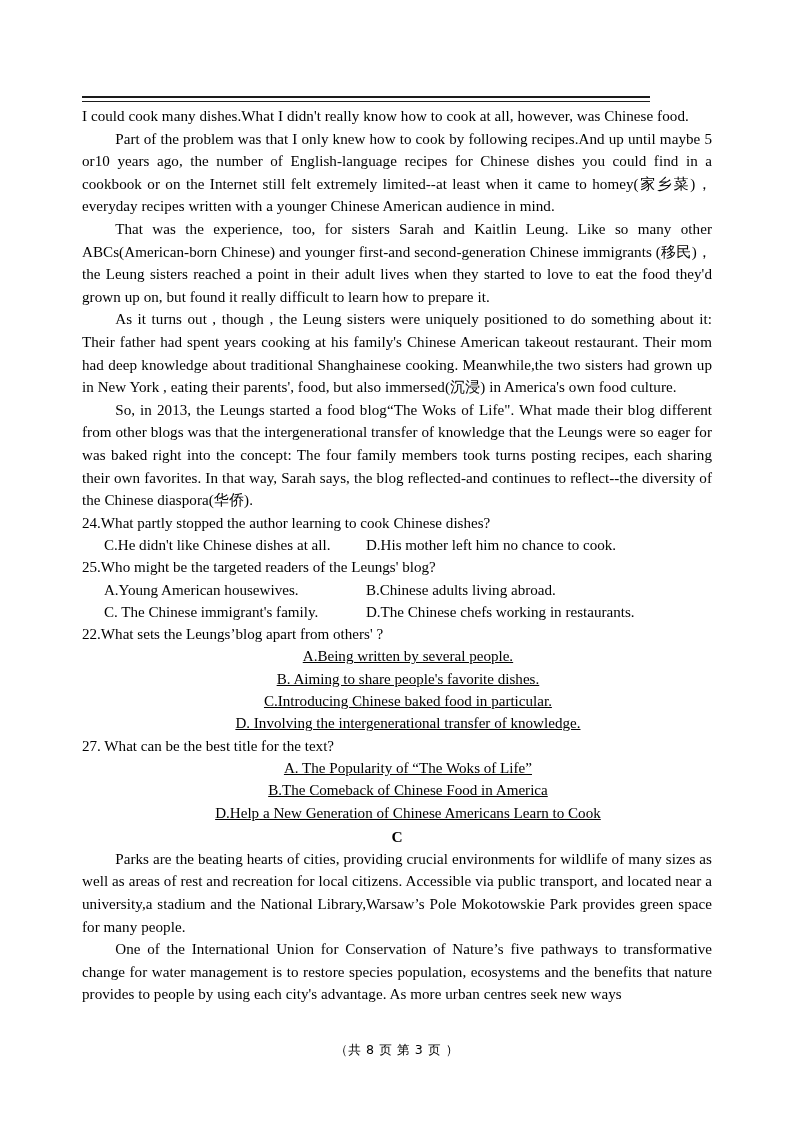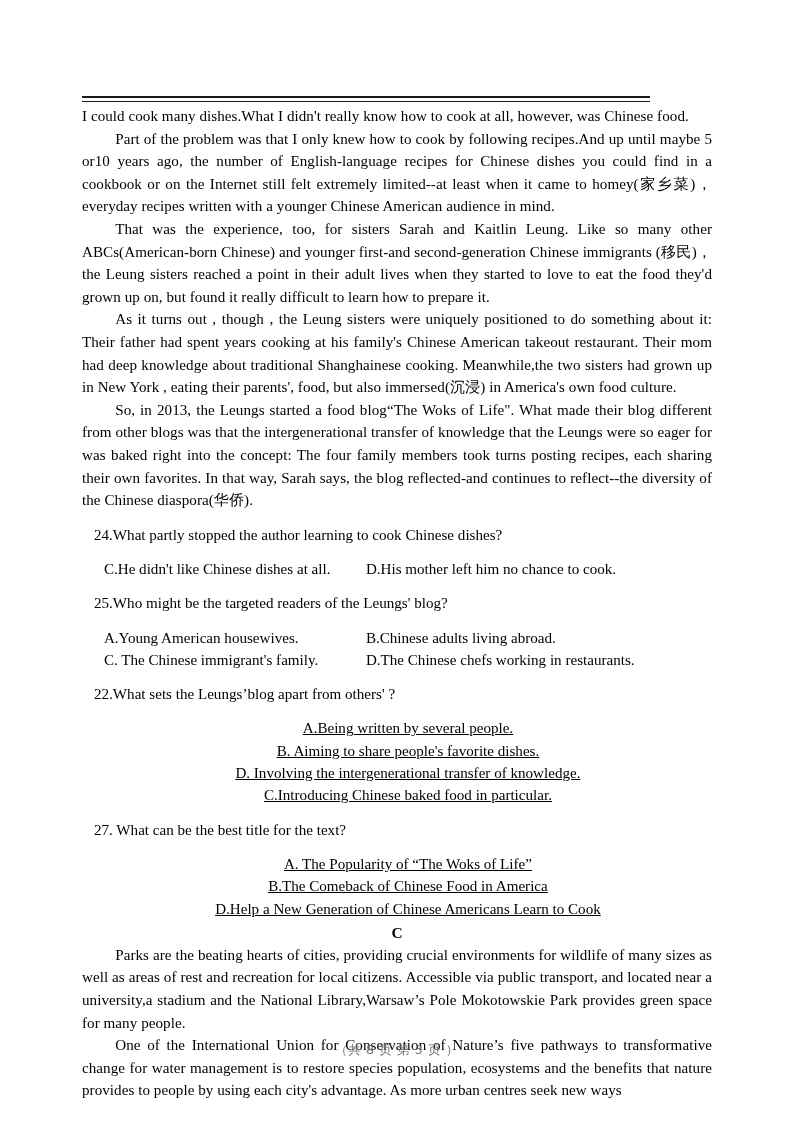--- a/index.html
+++ b/index.html
@@ -44,21 +44,21 @@
     text-justify: inter-word;
     margin: 0;
     letter-spacing: 0.05px;
   }
   .para.indent {
     text-indent: 2.2em;
   }
   .q {
     font-size: 15.1px;
     line-height: 22.3px;
-    margin: 12px;
+    margin: 0;
     text-align: left;
     white-space: pre;
   }
   .opt {
     font-size: 15.1px;
     line-height: 22.3px;
     margin: 0;
     text-align: center;
     white-space: pre;
     padding-left: 1.45em;
@@ -82,21 +82,21 @@
     width: 630px;
   }
   #footer {
     position: absolute;
     left: 0;
     top: 1042px;
     width: 794px;
     text-align: center;
     font-size: 12.6px;
     font-family: "DejaVu Sans", sans-serif;
-    color: #737373;
+    color: #000000;
     letter-spacing: 0.6px;
   }
 </style>
 </head>
 <body>
 
 <div id="page">
   <div id="content">
 
     <div class="top-rule"></div>
@@ -119,22 +119,22 @@
       <span class="b">B.Chinese adults living abroad.</span>
     </div>
     <div class="opt-row">
       <span class="a">C. The Chinese immigrant's family.</span>
       <span class="b">D.The Chinese chefs working in restaurants.</span>
     </div>
 
     <p class="q">22.What sets the Leungs’blog apart from others' ?</p>
     <p class="opt">A.Being written by several people.</p>
     <p class="opt">B. Aiming to share people's favorite dishes.</p>
+    <p class="opt">C.Introducing Chinese baked food in particular.</p>
     <p class="opt">D. Involving the intergenerational transfer of knowledge.</p>
-    <p class="opt">C.Introducing Chinese baked food in particular.</p>
 
     <p class="q">27. What can be the best title for the text?</p>
     <p class="opt">A. The Popularity of “The Woks of Life”</p>
     <p class="opt">B.The Comeback of Chinese Food in America</p>
     <p class="opt">D.Help a New Generation of Chinese Americans Learn to Cook</p>
 
     <p class="section-letter">C</p>
 
     <p class="para indent">Parks are the beating hearts of cities, providing crucial environments for wildlife of many sizes as well as areas of rest and recreation for local citizens. Accessible via public transport, and located near a university,a stadium and the National Library,Warsaw’s Pole Mokotowskie Park provides green space for many people.</p>
     <p class="para indent">One of the International Union for Conservation of Nature’s five pathways to transformative change for water management is to restore species population, ecosystems and the benefits that nature provides to people by using each city's advantage. As more urban centres seek new ways</p>

